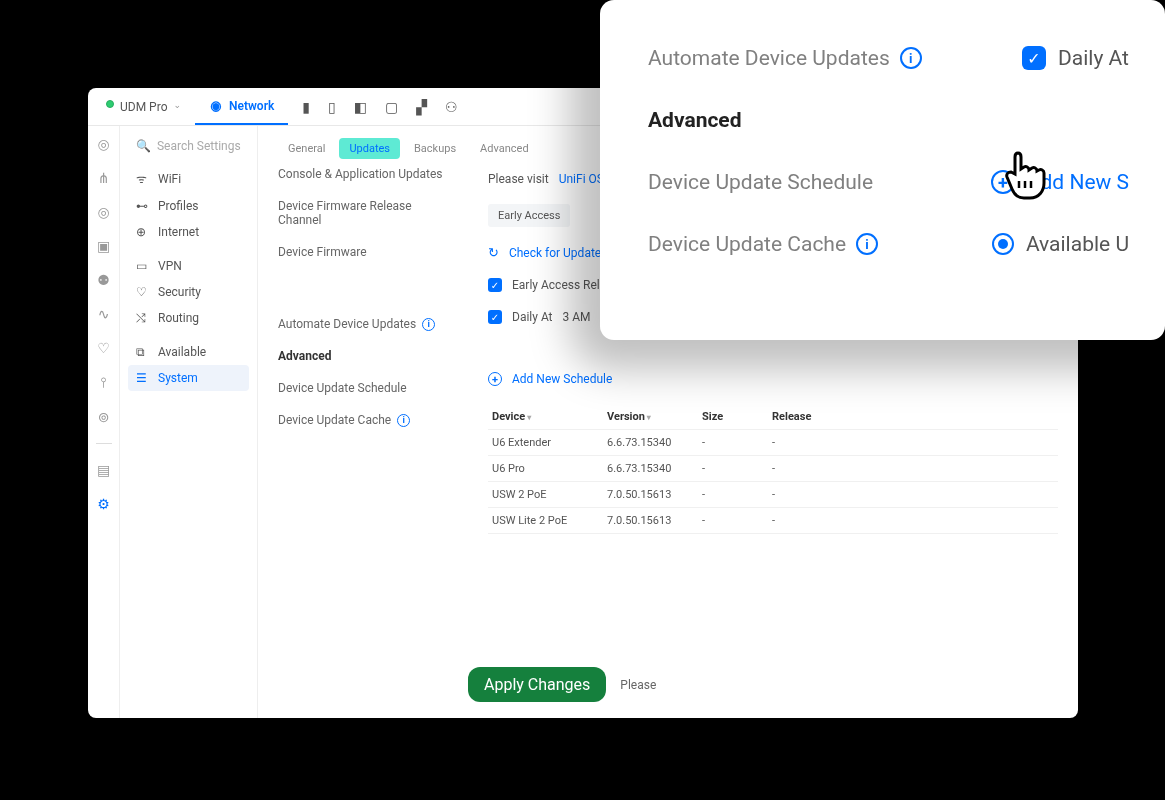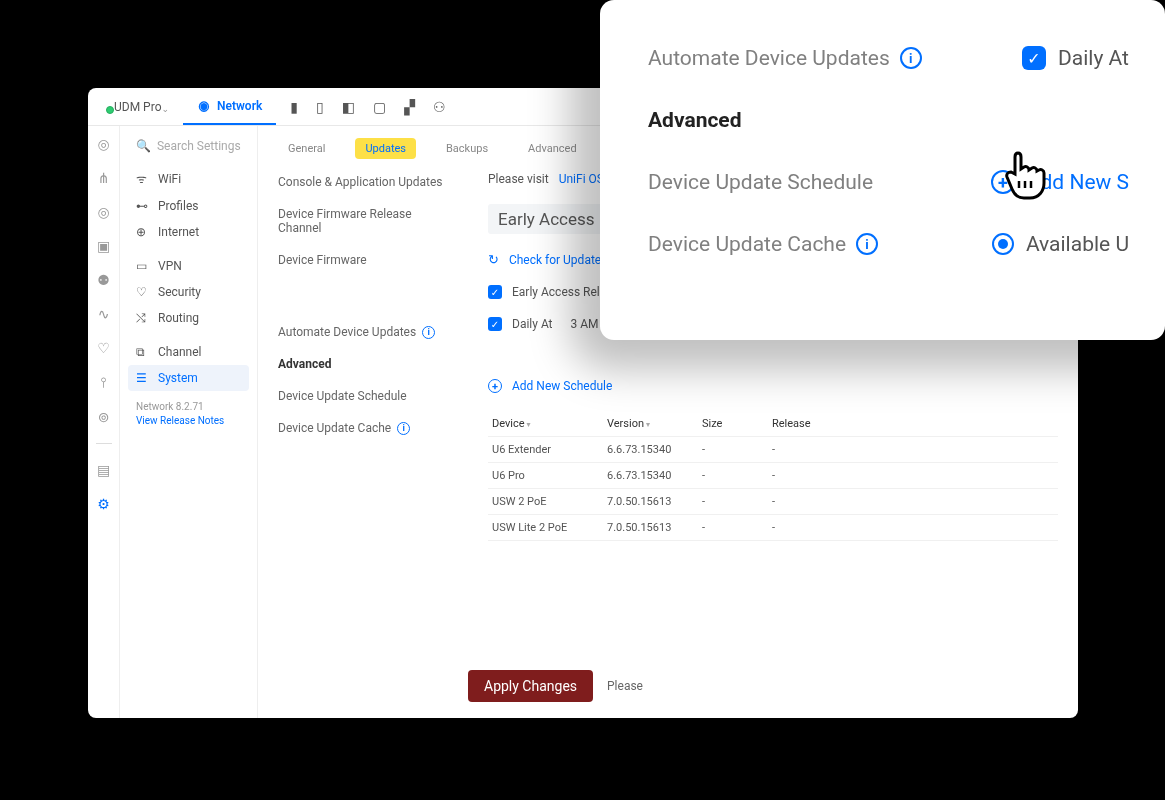--- a/index.html
+++ b/index.html
@@ -1,19 +1,19 @@
 <!DOCTYPE html>
 <html><head>
 <meta charset="utf-8">
 <style>
 *{box-sizing:border-box;margin:0;padding:0;font-family:-apple-system,BlinkMacSystemFont,"Segoe UI",Roboto,sans-serif}
 body{background:#000;width:1165px;height:800px;position:relative;overflow:hidden}
 .app-window{position:absolute;left:88px;top:88px;width:990px;height:630px;background:#fff;border-radius:8px;box-shadow:0 20px 60px rgba(0,0,0,.5);display:flex;flex-direction:column;overflow:hidden}
 .topbar{display:flex;align-items:center;height:38px;border-bottom:1px solid #e8e8e8;padding:0 8px;gap:4px}
-.pill{display:flex;align-items:flex-end;padding:4px 10px;border-radius:4px;font-size:12px;color:#555}
+.pill{display:flex;align-items:flex-start;gap:6px;padding:4px 10px;border-radius:4px;font-size:12px;color:#555}
 .pill .dot{width:8px;height:8px;border-radius:50%;background:#2ecc71;border:1px solid #27ae60}
 .chev{font-size:9px;color:#999}
 .tab{display:flex;align-items:center;gap:6px;padding:0 14px;height:100%;font-size:12px;color:#666;cursor:pointer}
 .tab.active{background:#fff;color:#006fff;font-weight:600;border-bottom:2px solid #006fff}
 .tab .ico{width:14px;height:14px;display:inline-flex;align-items:center;justify-content:center;font-size:13px}
 .tab.active .ico{color:#006fff}
 .mini-icons{display:flex;gap:18px;margin-left:10px}
 .mini-icons span{font-size:14px;color:#555;cursor:pointer}
 .body{display:flex;flex:1;min-height:0}
 .rail{width:32px;border-right:1px solid #eee;display:flex;flex-direction:column;align-items:center;padding-top:10px;gap:18px}
@@ -22,44 +22,44 @@
 .sidebar{width:138px;border-right:1px solid #eee;padding:8px;display:flex;flex-direction:column}
 .search{display:flex;align-items:center;gap:6px;padding:5px 8px;border-radius:4px;color:#aaa;font-size:12px;margin-bottom:6px}
 .sb-item{display:flex;align-items:center;gap:8px;padding:6px 8px;font-size:12px;color:#555;border-radius:4px;cursor:pointer}
 .sb-item.active{background:#eef3fb;color:#006fff}
 .sb-item .ic{width:14px;font-size:12px}
 .sb-divider{height:8px}
 .sb-footer{margin-top:6px;padding:4px 8px;font-size:10px;color:#999}
 .sb-footer a{color:#006fff;text-decoration:none;font-size:10px;display:block;margin-top:3px}
 .main{flex:1;display:flex;padding:12px 20px;gap:40px;position:relative}
 .left-col{width:170px}
-.sub-tabs{display:flex;gap:20px;margin-bottom:16px}
+.sub-tabs{display:flex;gap:4px;margin-bottom:8px}
 .sub-tab{padding:4px 10px;font-size:11px;color:#888;border-radius:4px;cursor:pointer}
-.sub-tab.active{background:#fde047;color:#006fff}
+.sub-tab.active{background:#5eead4;color:#006fff}
 .setting-label{font-size:12px;color:#666;margin-bottom:18px;display:flex;align-items:center;gap:6px}
 .setting-label.bold{font-weight:700;color:#333}
 .info-ic{display:inline-flex;width:13px;height:13px;border:1.5px solid #006fff;border-radius:50%;align-items:center;justify-content:center;font-size:9px;color:#006fff;font-weight:700}
 .lg-info{width:22px;height:22px;border-width:2px;font-size:13px}
 .right-col{flex:1;padding-top:34px}
 .row{display:flex;align-items:center;gap:10px;font-size:12px;color:#555;margin-bottom:18px}
 .link{color:#006fff;cursor:pointer}
-.chip{background:#f3f5f7;padding:5px 10px;border-radius:3px;font-size:17px;color:#555}
+.chip{background:#f3f5f7;padding:5px 10px;border-radius:3px;font-size:11px;color:#555}
 .cb{width:14px;height:14px;background:#006fff;border-radius:3px;display:inline-flex;align-items:center;justify-content:center;color:#fff;font-size:10px}
 .refresh-ic{color:#006fff;font-size:13px}
 .radio{width:14px;height:14px;border:2px solid #006fff;border-radius:50%;display:inline-flex;align-items:center;justify-content:center}
 .radio.sel::after{content:"";width:6px;height:6px;background:#006fff;border-radius:50%}
 .radio.off{border-color:#bbb}
 .plus-ic{width:14px;height:14px;border:1.5px solid #006fff;border-radius:50%;display:inline-flex;align-items:center;justify-content:center;color:#006fff;font-size:11px;font-weight:700}
 .table{font-size:11px;color:#555;margin-top:8px}
 .tr{display:flex;padding:6px 4px;border-bottom:1px solid #f0f0f0}
-.tr.head{font-weight:400;color:#333}
+.tr.head{font-weight:700;color:#333}
 .tc1{width:115px}.tc2{width:95px}.tc3{width:70px}.tc4{width:70px}
 .sort{font-size:8px;color:#aaa;margin-left:2px}
 .actions{position:absolute;bottom:16px;left:210px;display:flex;gap:14px;align-items:center}
-.btn-primary{background:#7f1d1d;color:#fff;border:none;padding:8px 16px;border-radius:4px;font-size:14px;cursor:pointer}
+.btn-primary{background:#15803d;color:#fff;border:none;padding:8px 16px;border-radius:12px;font-size:16px;cursor:pointer}
 .btn-link{background:none;border:none;color:#666;font-size:12px;cursor:pointer}
 
 .zoom{position:absolute;right:0;top:0;width:565px;height:340px;background:#fff;border-radius:14px;box-shadow:0 0 40px 30px rgba(0,0,0,.25);padding:46px 36px 20px 48px;overflow:hidden}
 .zrow{display:flex;align-items:center;justify-content:space-between;margin-bottom:38px}
 .zlabel{font-size:21px;color:#808080;display:flex;align-items:center;gap:10px}
 .zlabel.bold{color:#222;font-weight:700}
 .zval{display:flex;align-items:center;gap:12px;font-size:21px;color:#555}
 .zval.link{color:#006fff}
 .zcb{width:24px;height:24px;background:#006fff;border-radius:6px;display:inline-flex;align-items:center;justify-content:center;color:#fff;font-size:16px}
 .zplus{width:24px;height:24px;border:2.5px solid #006fff;border-radius:50%;display:inline-flex;align-items:center;justify-content:center;color:#006fff;font-size:18px;font-weight:700}
@@ -131,30 +131,26 @@
           <span class="ic">♡</span>
           <span>Security</span>
         </div>
       <div class="sb-item">
           <span class="ic">⤭</span>
           <span>Routing</span>
         </div>
       <div class="sb-divider"></div>
       <div class="sb-item">
           <span class="ic">⧉</span>
-          <span>Channel</span>
+          <span>Available</span>
         </div>
       <div class="sb-item active">
           <span class="ic">☰</span>
           <span>System</span>
         </div>
-      <div class="sb-footer">
-        <span>Network 8.2.71</span>
-        <a>View Release Notes</a>
-      </div>
     </div>
     <div class="main">
       <div class="left-col">
         <div class="sub-tabs">
           <div class="sub-tab">General</div>
           <div class="sub-tab active">Updates</div>
           <div class="sub-tab">Backups</div>
           <div class="sub-tab">Advanced</div>
         </div>
         <div class="setting-label">Console &amp; Application Updates</div>
@@ -185,21 +181,21 @@
             <span class="link">Check for Updates</span>
             <span>Last</span>
           </div>
         <div class="row">
             <span class="cb">✓</span>
             <span>Early Access Release Ch</span>
           </div>
         <div class="row">
             <span class="cb">✓</span>
             <span>Daily At</span>
-            <span style="margin-left:8px">3 AM</span>
+            <span style="">3 AM</span>
           </div>
         <div style="height:30px"></div>
         <div class="row">
             <span class="plus-ic">+</span>
             <span class="link">Add New Schedule</span>
           </div>
         <div class="table">
           <div class="tr head">
             <div class="tc1"><span>Device</span><span class="sort">▾</span></div>
             <div class="tc2"><span>Version</span><span class="sort">▾</span></div>

